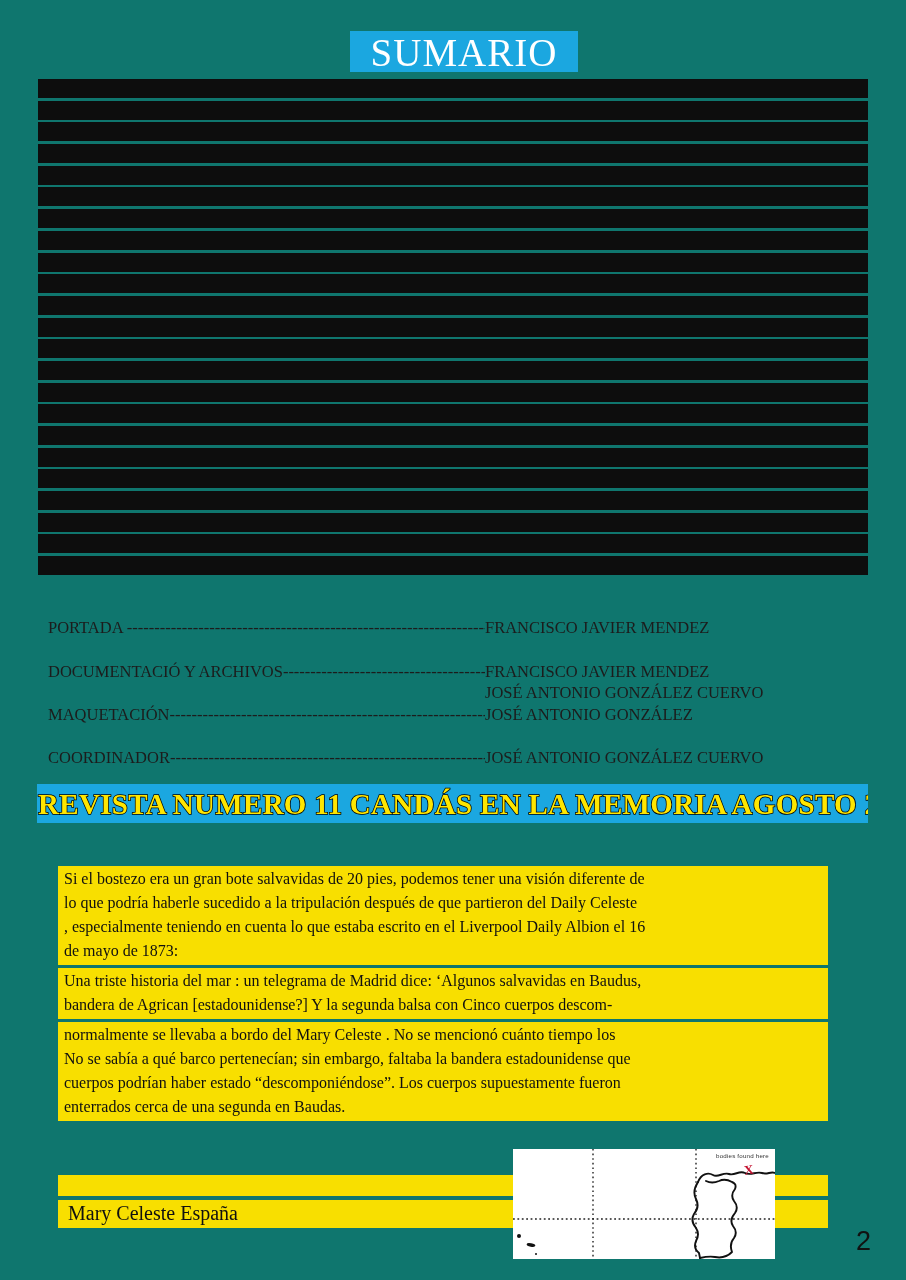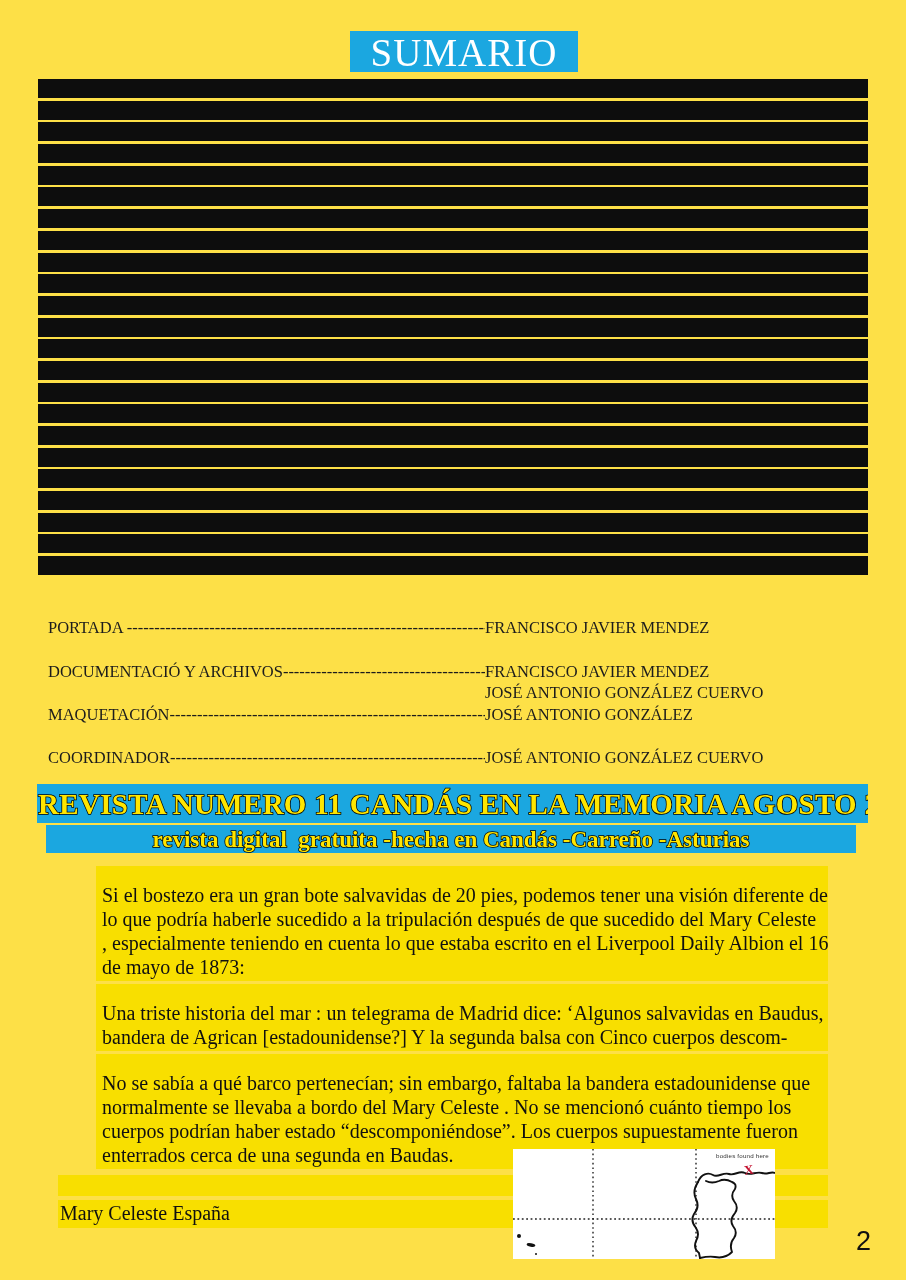--- a/index.html
+++ b/index.html
@@ -1,20 +1,20 @@
 <!DOCTYPE html>
 <html style="--cyan: #1BA7E0; --yellow: #F8DF00; --byellow: #FFE600; --barblack: #0D0D0D; --redx: #C41230;"><head>
 <meta charset="utf-8">
 <style>
   :root{
     --cyan:#1BA7E0; --yellow:#F8DF00; --byellow:#FFE600;
     --barblack:#0D0D0D; --redx:#C41230;
   }
   html,body{margin:0;padding:0;background:#888;}
-  .page{position:relative;width:906px;height:1280px;background:#fde047;overflow:hidden;
+  .page{position:relative;width:906px;height:1280px;background:#0f766e;overflow:hidden;
         font-family:"Liberation Serif",serif;margin:0 auto;}
   .title-box{position:absolute;left:350px;top:31px;width:228px;height:41px;
         background:var(--cyan);color:#ffffff;font-size:39px;text-align:center;
         line-height:43px;letter-spacing:1px;}
   .toc{position:absolute;left:38px;top:79px;width:830px;}
   .bar{height:19px;margin-bottom:2.7px;background:var(--barblack);color:#f4f4f4;
         font-size:16.5px;line-height:19.5px;white-space:pre;overflow:hidden;padding-left:4px;}
   .bar.align-right{text-align:right;padding-right:16px;padding-left:0;}
   .bar.align-center{text-align:center;padding-left:0;}
   .credits{position:absolute;left:48px;top:617px;width:810px;font-size:16.5px;color:#1c1c1c;}
@@ -23,26 +23,26 @@
   .credit-left{flex:0 0 437px;white-space:pre;overflow:hidden;}
   .credit-name{white-space:pre;}
   .banner{position:absolute;background:var(--cyan);overflow:hidden;}
   .banner .btext{font-weight:bold;color:var(--byellow);
         -webkit-text-stroke:1.5px #000;paint-order:stroke fill;white-space:pre;}
   .banner1{left:37px;top:784px;width:830px;height:39px;line-height:40px;
         font-size:29px;padding-left:1px;letter-spacing:0.3px;}
   .banner2{left:46px;top:825px;width:810px;height:28px;line-height:29px;
         font-size:23px;text-align:center;}
   .article{position:absolute;left:58px;top:866px;width:770px;}
-  .para{background:var(--yellow);margin-bottom:3px;padding:17px 6px 2px 6px;
-        font-size:20px;line-height:24px;color:#101010;margin-left:38px;}
+  .para{background:var(--yellow);margin-bottom:3px;padding:1px 6px 2px 6px;
+        font-size:16px;line-height:24px;color:#101010;}
   .pline{white-space:nowrap;}
   .caption-gap{position:absolute;left:58px;top:1175px;width:770px;height:21px;background:var(--yellow);}
   .caption{position:absolute;left:58px;top:1200px;width:770px;height:28px;
-        background:var(--yellow);font-size:20px;line-height:27px;padding-left:2px;
+        background:var(--yellow);font-size:20px;line-height:27px;padding-left:10px;
         box-sizing:border-box;color:#101010;}
   .map{position:absolute;left:513px;top:1149px;width:262px;height:110px;background:#ffffff;z-index:5;}
   .map svg{display:block;}
   .page-num{position:absolute;left:856px;top:1226px;font-family:"Liberation Sans",sans-serif;
         font-size:27px;color:#111111;}
 </style>
 </head>
 <body>
 
 <div class="page">
@@ -168,38 +168,35 @@
 
   <div class="credit-row spaced">
     <span class="credit-left">COORDINADOR-----------------------------------------------------------</span>
     <span class="credit-name">JOSÉ ANTONIO GONZÁLEZ CUERVO</span>
   </div>
 </div>
 
   <div class="banner banner1">
     <span class="btext">REVISTA NUMERO 11 CANDÁS EN LA MEMORIA AGOSTO 2019</span>
   </div>
-  <div class="banner banner2">
-    <span class="btext">revista digital  gratuita -hecha en Candás -Carreño -Asturias</span>
-  </div>
 
   <div class="article" id="article">
       <div class="para">
         <div class="pline">Si el bostezo era un gran bote salvavidas de 20 pies, podemos tener una visión diferente de</div>
-        <div class="pline">lo que podría haberle sucedido a la tripulación después de que sucedido del Mary Celeste</div>
+        <div class="pline">lo que podría haberle sucedido a la tripulación después de que partieron del Daily Celeste</div>
         <div class="pline">, especialmente teniendo en cuenta lo que estaba escrito en el Liverpool Daily Albion el 16</div>
         <div class="pline">de mayo de 1873:</div>
       </div>
       <div class="para">
         <div class="pline">Una triste historia del mar : un telegrama de Madrid dice: ‘Algunos salvavidas en Baudus,</div>
         <div class="pline">bandera de Agrican [estadounidense?] Y la segunda balsa con Cinco cuerpos descom-</div>
       </div>
       <div class="para">
+        <div class="pline">normalmente se llevaba a bordo del Mary Celeste . No se mencionó cuánto tiempo los</div>
         <div class="pline">No se sabía a qué barco pertenecían; sin embargo, faltaba la bandera estadounidense que</div>
-        <div class="pline">normalmente se llevaba a bordo del Mary Celeste . No se mencionó cuánto tiempo los</div>
         <div class="pline">cuerpos podrían haber estado “descomponiéndose”. Los cuerpos supuestamente fueron</div>
         <div class="pline">enterrados cerca de una segunda en Baudas.</div>
       </div>
     </div>
 
   <div class="caption-gap"></div>
   <div class="caption">
     <span>Mary Celeste España</span>
   </div>
 

